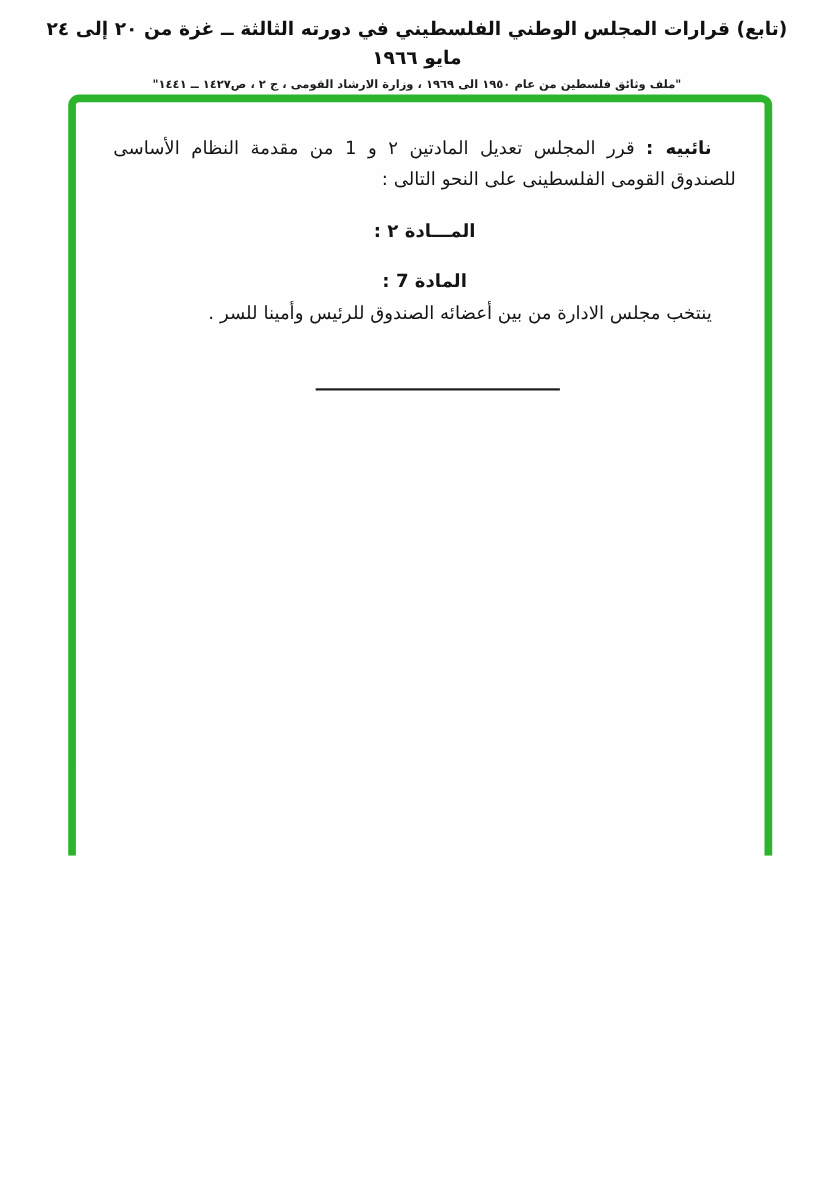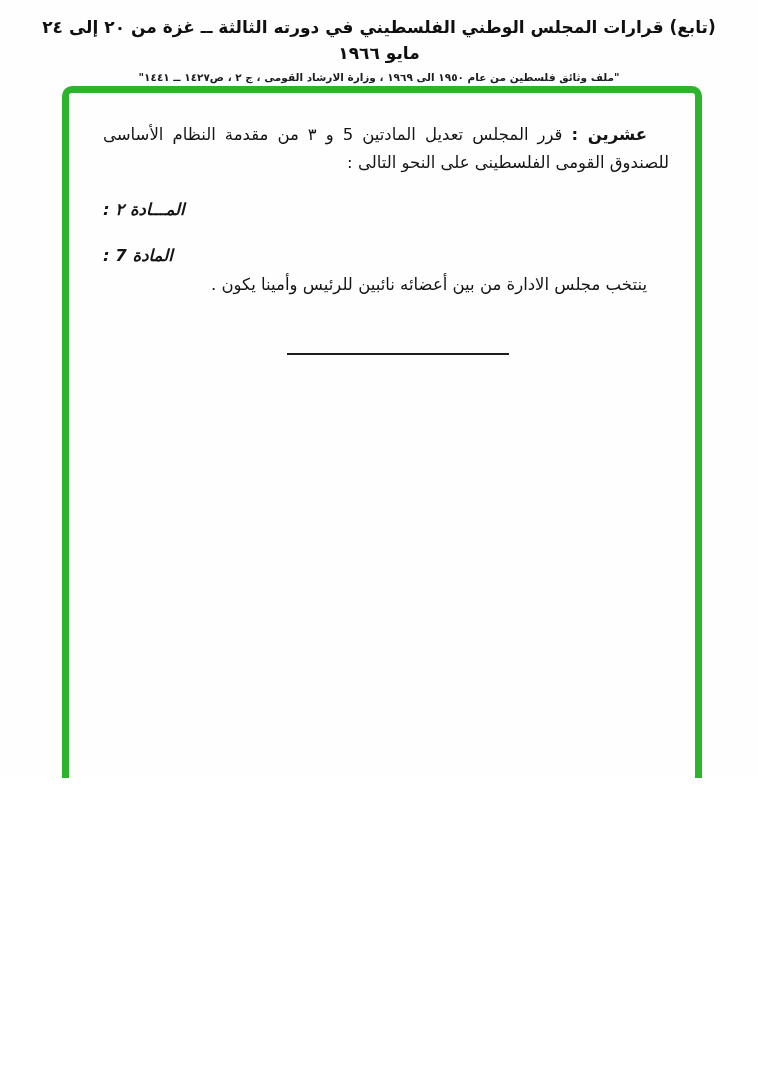--- a/index.html
+++ b/index.html
@@ -65,22 +65,21 @@
     text-indent: 22px;
   }
   .clause-label {
     font-weight: bold;
   }
   .article-heading {
     margin: 20px 0 2px 0;
     font-size: 16.5px;
     font-weight: bold;
     line-height: 26px;
-    text-align: left;
-    font-style: italic;
+    text-align: center;
   }
   .para.single {
     text-align: right;
   }
   .separator-rule {
     position: relative;
     left: 12px;
     width: 222px;
     height: 2px;
     margin: 54px auto 0 auto;
@@ -104,28 +103,28 @@
 <div class="page" style="color: rgb(20, 20, 20);">
 
   <div class="doc-header">
     <div class="title-line">(تابع) قرارات المجلس الوطني الفلسطيني في دورته الثالثة ــ غزة من ٢٠ إلى ٢٤ مايو ١٩٦٦</div>
     <div class="citation-line">"ملف وثائق فلسطين من عام ١٩٥٠ الى ١٩٦٩ ، وزارة الارشاد القومى ، ج ٢ ، ص١٤٢٧ ــ ١٤٤١"</div>
   </div>
 
   <div class="document-frame" style="border-color: rgb(44, 180, 44);">
     <div class="frame-content">
 
-      <p class="para indent"><span class="clause-label">عشرين :</span> <span>قرر المجلس تعديل المادتين 5 و ٣ من مقدمة النظام الأساسى للصندوق القومى الفلسطينى على النحو التالى :</span></p>
+      <p class="para indent"><span class="clause-label">نائبيه :</span> <span>قرر المجلس تعديل المادتين ٢ و 1 من مقدمة النظام الأساسى للصندوق القومى الفلسطينى على النحو التالى :</span></p>
 
       <h3 class="article-heading">المـــادة ٢ :</h3>
 
 
       <h3 class="article-heading">المادة 7 :</h3>
 
-      <p class="para indent single">ينتخب مجلس الادارة من بين أعضائه نائبين للرئيس وأمينا يكون .</p>
+      <p class="para indent single">ينتخب مجلس الادارة من بين أعضائه الصندوق للرئيس وأمينا للسر .</p>
 
       <div class="separator-rule"></div>
 
     </div>
   </div>
 
   <div class="page-number">١٥</div>
 
 </div>
 

